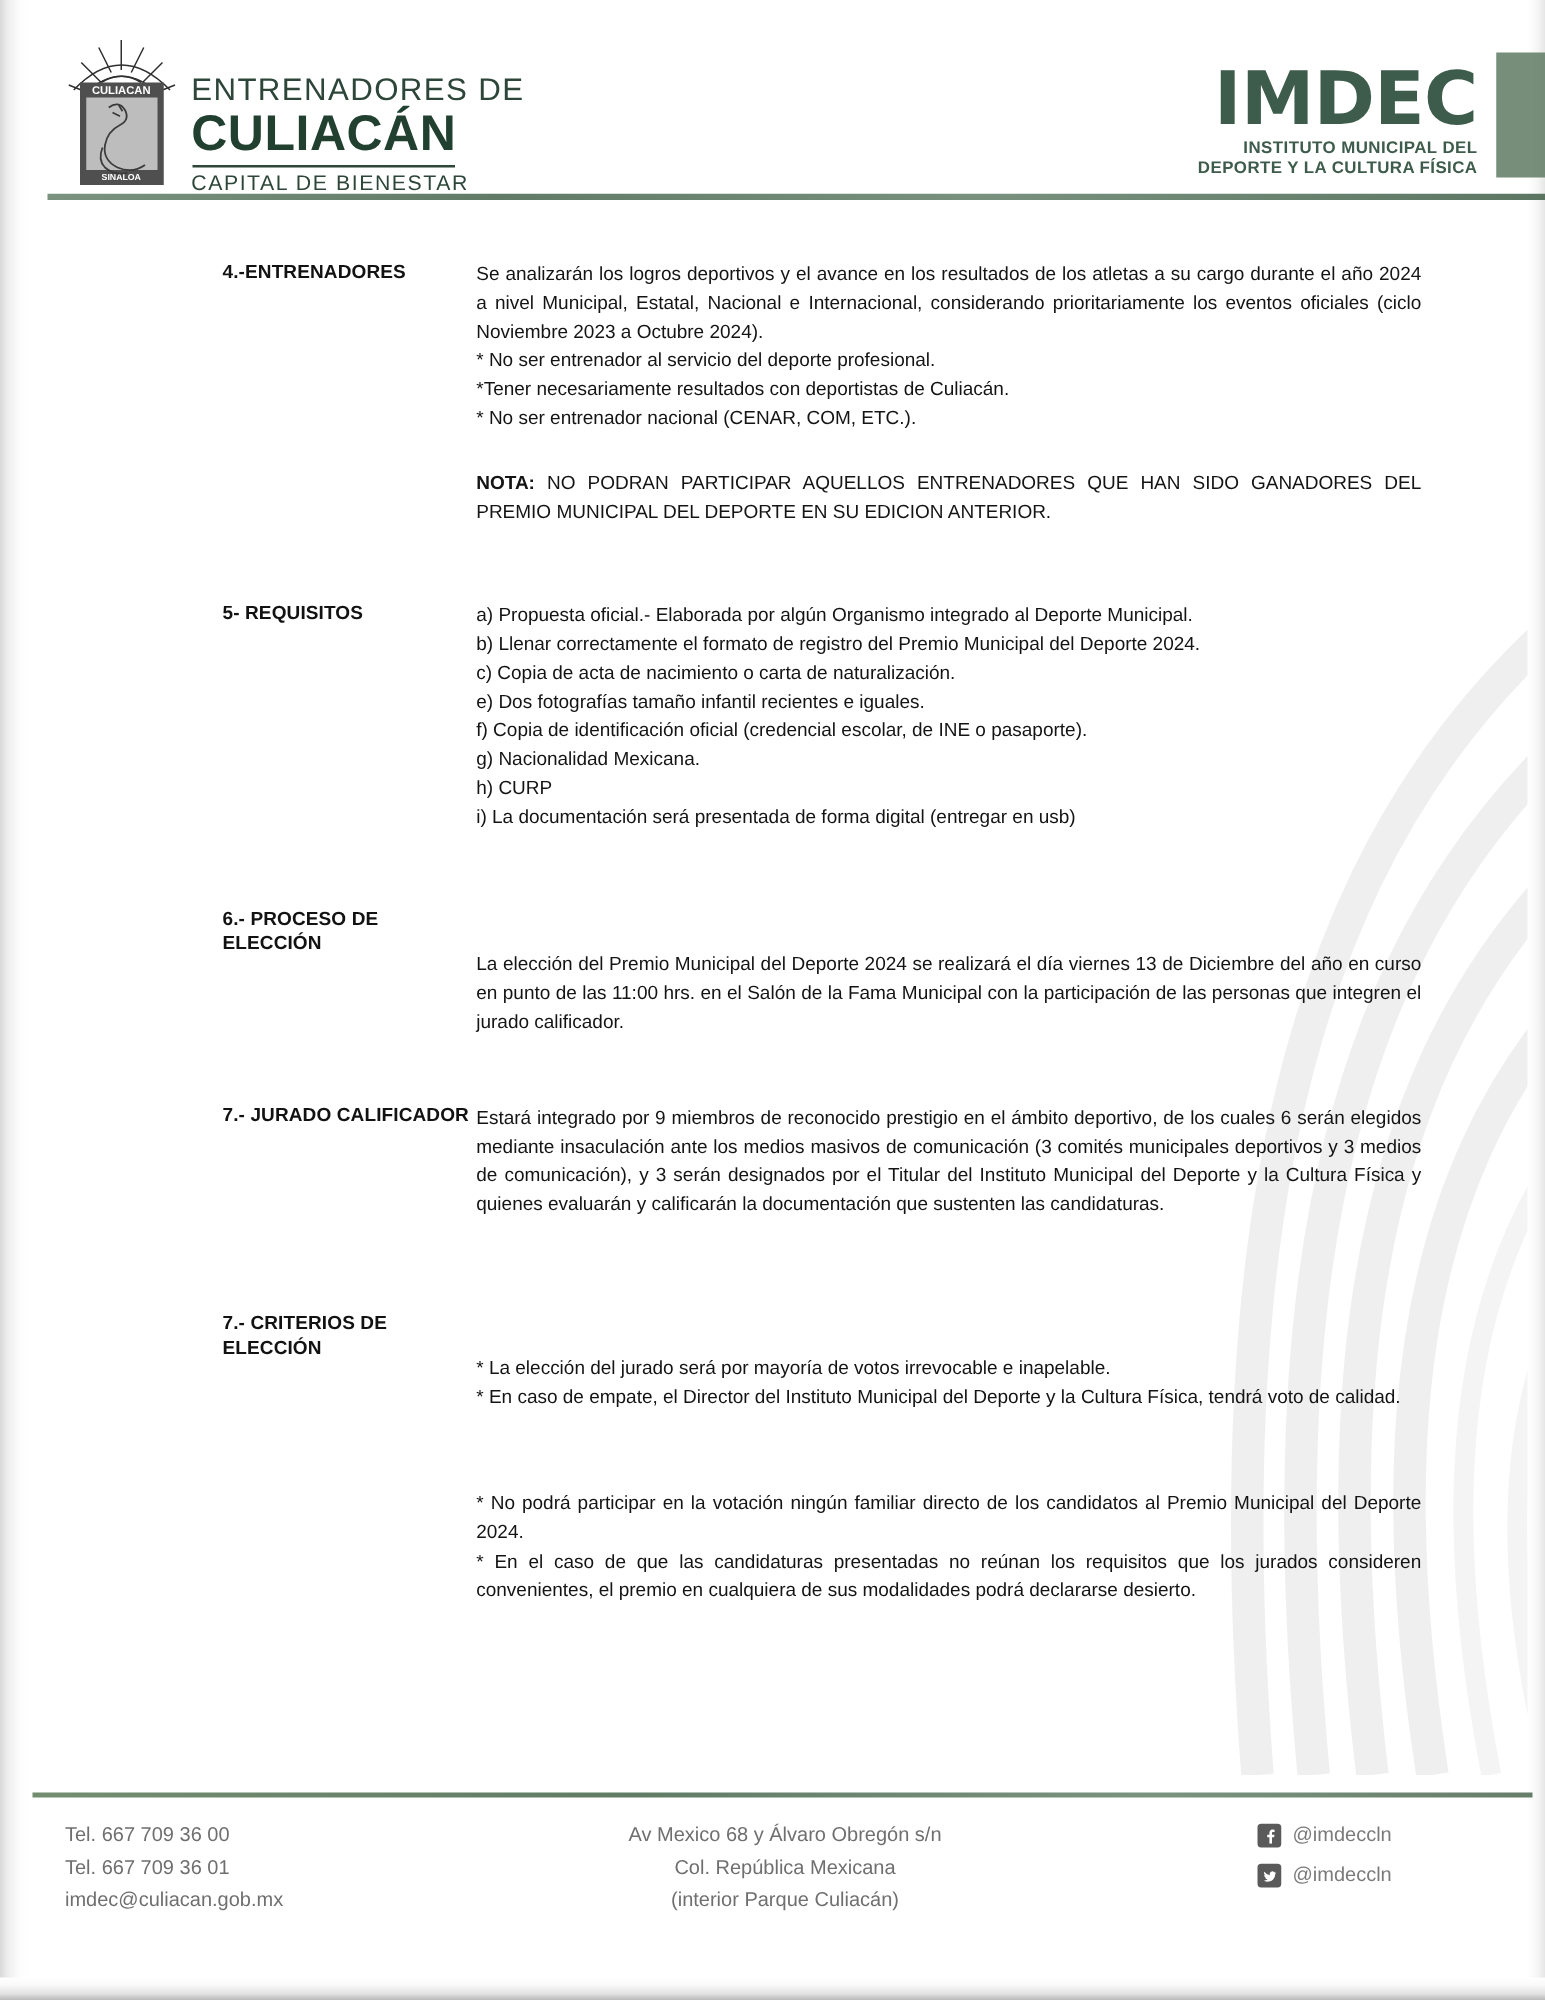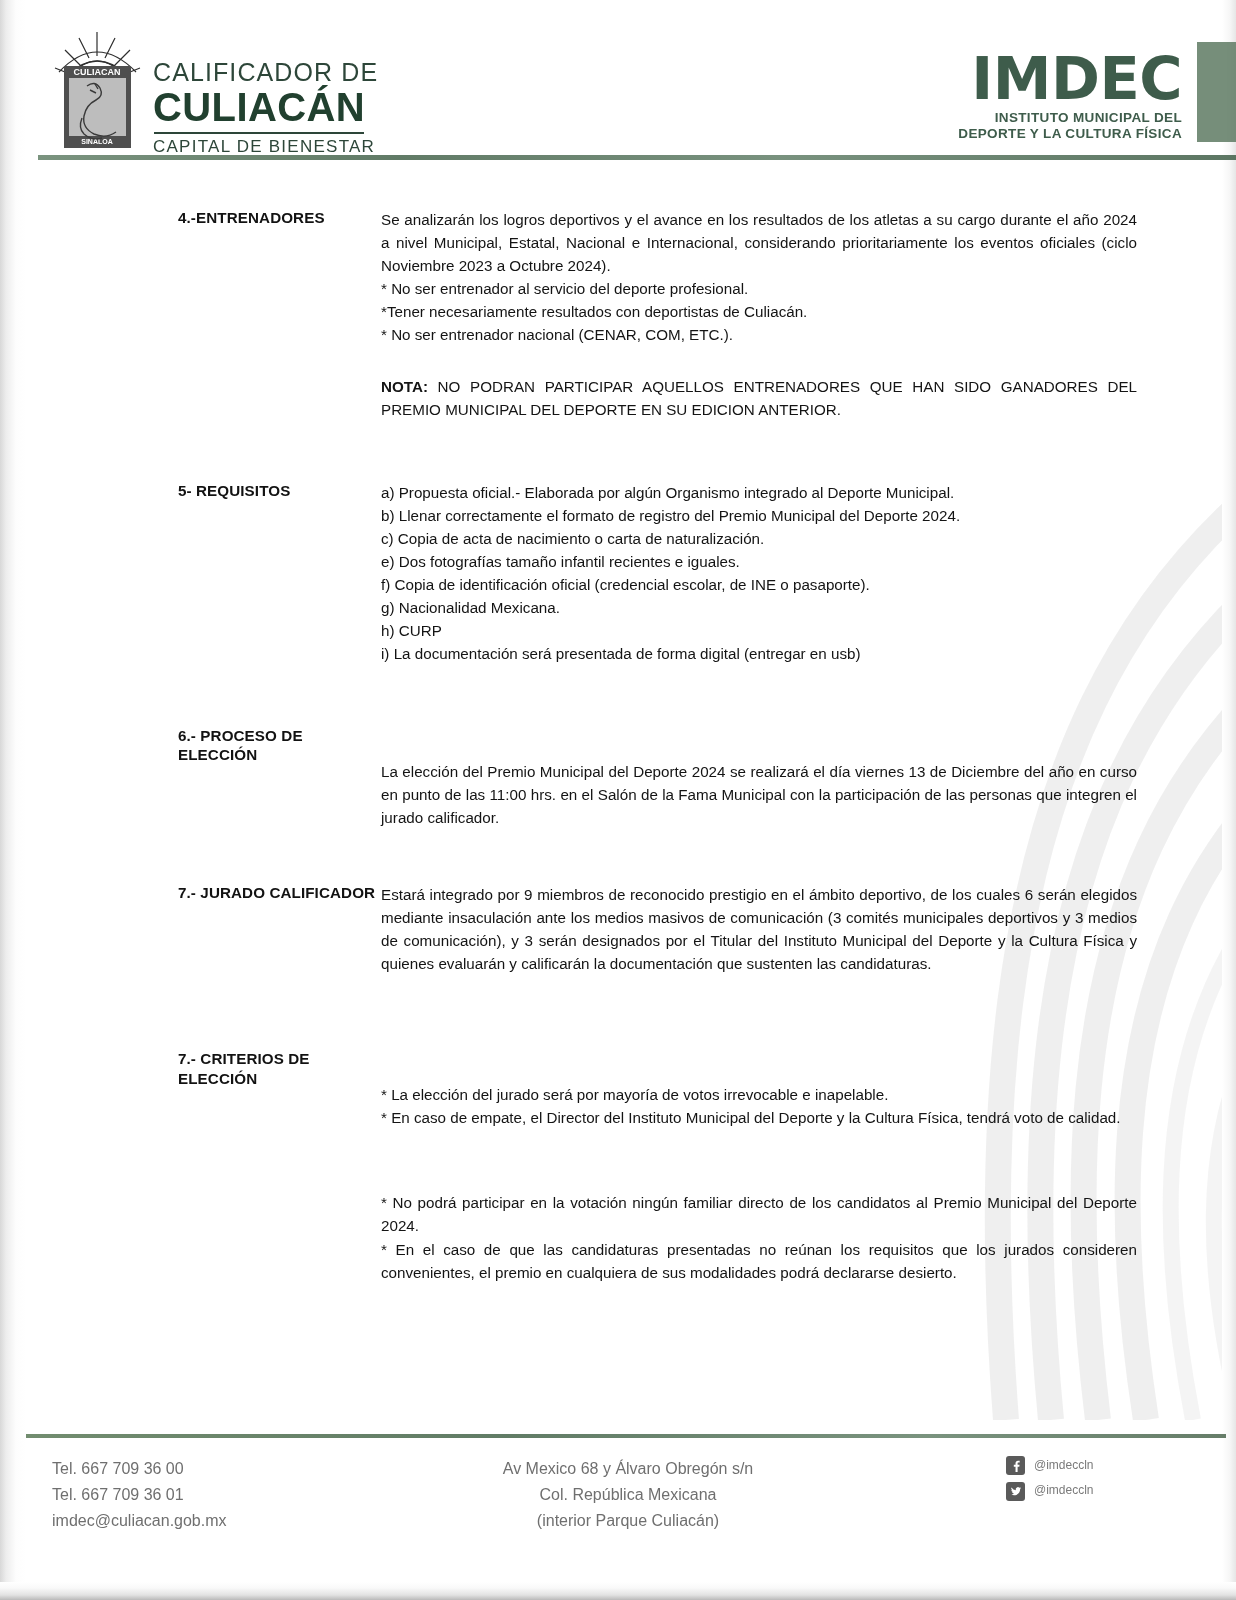--- a/index.html
+++ b/index.html
@@ -255,21 +255,21 @@
     width: 19px;
     height: 19px;
     border-radius: 3px;
     background: #5a5a5a;
     display: inline-flex;
     align-items: center;
     justify-content: center;
     flex: 0 0 19px;
   }
   .social-ico svg { display: block; }
-  .social-handle { font-size: 12px; color: #7a7a7a; }
+  .social-handle { font-size: 16px; color: #7a7a7a; }
 </style>
 </head>
 <body>
 
 <div class="page">
 
   <svg class="watermark" viewBox="0 0 760 1120" aria-hidden="true">
     <g fill="none" stroke="#e3e3e3" stroke-width="26">
       <path d="M760 60 C 430 210, 250 470, 300 1120"></path>
       <path d="M760 150 C 450 300, 290 540, 345 1120"></path>
@@ -297,21 +297,21 @@
       <text x="52" y="49" font-family="Liberation Sans, sans-serif" font-size="9" font-weight="bold" fill="#ffffff" text-anchor="middle">CULIACAN</text>
       <text x="52" y="118" font-family="Liberation Sans, sans-serif" font-size="7" font-weight="bold" fill="#ffffff" text-anchor="middle">SINALOA</text>
       <g fill="none" stroke="#3a3a3a" stroke-width="1.4">
         <path d="M42 60 q8 -6 13 2 q4 8 -4 12 q-10 5 -12 16 q-2 12 10 18 q12 5 22 -2"></path>
         <path d="M37 92 q-4 10 2 16 q8 7 18 4"></path>
         <path d="M45 64 l6 3 M50 58 l3 5"></path>
       </g>
     </svg>
 
     <div class="brand-text">
-      <div class="brand-l1">CALIFICADOR DE</div>
+      <div class="brand-l1">ENTRENADORES DE</div>
       <div class="brand-l2">CULIACÁN</div>
       <div class="brand-rule"></div>
       <div class="brand-l3">CAPITAL DE BIENESTAR</div>
     </div>
 
     <div class="imdec-block">
       <div class="imdec-word">IMDEC</div>
       <div class="imdec-sub">
         <div>INSTITUTO MUNICIPAL DEL</div>
         <div>DEPORTE Y LA CULTURA FÍSICA</div>

